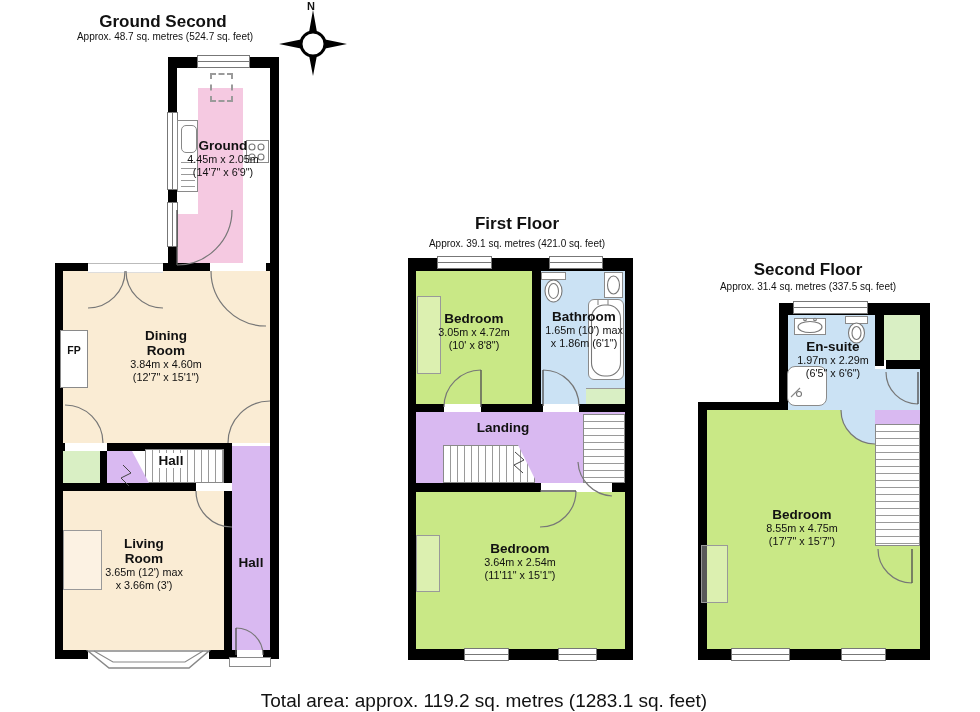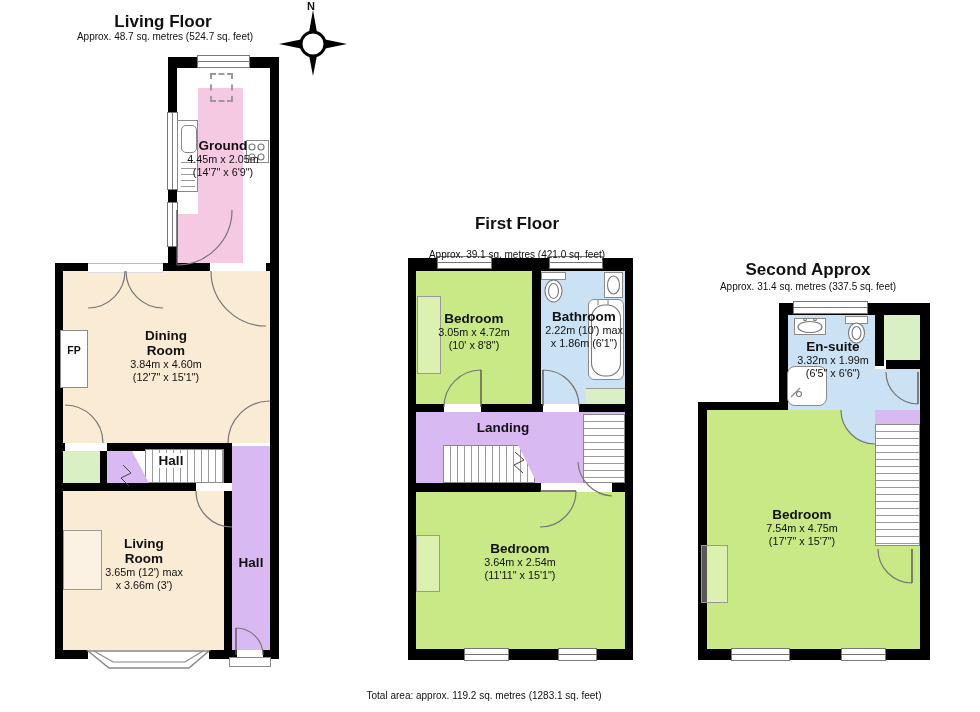--- a/index.html
+++ b/index.html
@@ -23,21 +23,21 @@
   .fixture{position:absolute;background:#fff;border:1px solid #8a8a8a;box-sizing:border-box;}
   .alcove{position:absolute;border:1px solid #999;background:rgba(255,255,255,.35);box-sizing:border-box;}
   .dashed{position:absolute;border:2px dashed #9a9a9a;box-sizing:border-box;}
   .rlabel{position:absolute;transform:translateX(-50%);text-align:center;white-space:nowrap;z-index:30;}
   .rname{font-weight:bold;font-size:13.5px;line-height:15px;}
   .rdim{font-size:10.8px;line-height:13px;}
   .small-label{position:absolute;transform:translateX(-50%);font-weight:bold;font-size:13.5px;z-index:30;}
   .fp-label{position:absolute;transform:translateX(-50%);font-weight:bold;font-size:10.5px;z-index:30;}
   .ftitle{position:absolute;transform:translateX(-50%);font-weight:bold;font-size:17px;white-space:nowrap;z-index:30;}
   .fsub{position:absolute;transform:translateX(-50%);font-size:10px;white-space:nowrap;z-index:30;}
-  .footer{position:absolute;transform:translateX(-50%);font-size:10px;white-space:nowrap;z-index:30;}
+  .footer{position:absolute;transform:translateX(-50%);font-size:19px;white-space:nowrap;z-index:30;}
   .nlabel{position:absolute;transform:translateX(-50%);font-weight:bold;font-size:11px;z-index:30;}
   svg.overlay{position:absolute;left:0;top:0;z-index:20;pointer-events:none;}
   svg .arc{fill:none;stroke:#777;stroke-width:1.2;}
   svg .leaf{stroke:#555;stroke-width:1.4;}
   svg .thin{fill:none;stroke:#888;stroke-width:1.1;}
   svg .f-purple{fill:var(--purple);}
   svg .f-blue{fill:var(--blue);}
   svg .fixline{fill:#fff;stroke:#777;stroke-width:1.1;}
   svg .zig{fill:none;stroke:#444;stroke-width:1;}
   .bowl{position:absolute;border:1px solid #888;border-radius:5px;background:#fff;}
@@ -203,25 +203,25 @@
     <circle class="fixline" cx="805" cy="319.5" r="1.3"></circle>
     <circle class="fixline" cx="815" cy="319.5" r="1.3"></circle>
     <ellipse class="fixline" cx="856.5" cy="333" rx="8" ry="10"></ellipse>
     <ellipse class="fixline" cx="856.5" cy="333" rx="4.5" ry="6.5"></ellipse>
     <circle class="fixline" cx="799" cy="394" r="2.5"></circle>
     <polyline class="thin" points="791,397 800,388"></polyline>
   </svg>
 
   <div class="nlabel" style="left:311px;top:0px">N</div>
 
-  <div class="ftitle" style="left:163px;top:12px">Living Floor</div>
+  <div class="ftitle" style="left:163px;top:12px">Ground Second</div>
   <div class="fsub" style="left:165px;top:31px">Approx. 48.7 sq. metres (524.7 sq. feet)</div>
   <div class="ftitle" style="left:517px;top:214px">First Floor</div>
-  <div class="fsub" style="left:517px;top:249px">Approx. 39.1 sq. metres (421.0 sq. feet)</div>
-  <div class="ftitle" style="left:808px;top:260px">Second Approx</div>
+  <div class="fsub" style="left:517px;top:238px">Approx. 39.1 sq. metres (421.0 sq. feet)</div>
+  <div class="ftitle" style="left:808px;top:260px">Second Floor</div>
   <div class="fsub" style="left:808px;top:281px">Approx. 31.4 sq. metres (337.5 sq. feet)</div>
 
   <div class="rlabel" style="left:223px;top:138px">
     <div class="rname">Ground</div>
     <div class="rdim">4.45m x 2.05m</div>
     <div class="rdim">(14'7" x 6'9")</div>
   </div>
   <div class="rlabel" style="left:166px;top:328px">
     <div class="rname">Dining</div>
     <div class="rname">Room</div>
@@ -238,35 +238,35 @@
   <div class="small-label" style="left:171px;top:453px;background:#fff;padding:0 3px">Hall</div>
   <div class="small-label" style="left:251px;top:555px">Hall</div>
 
   <div class="rlabel" style="left:474px;top:311px">
     <div class="rname">Bedroom</div>
     <div class="rdim">3.05m x 4.72m</div>
     <div class="rdim">(10' x 8'8")</div>
   </div>
   <div class="rlabel" style="left:584px;top:309px">
     <div class="rname">Bathroom</div>
-    <div class="rdim">2.22m (10') max</div>
+    <div class="rdim">1.65m (10') max</div>
     <div class="rdim">x 1.86m (6'1")</div>
   </div>
   <div class="small-label" style="left:503px;top:420px">Landing</div>
   <div class="rlabel" style="left:520px;top:541px">
     <div class="rname">Bedroom</div>
     <div class="rdim">3.64m x 2.54m</div>
     <div class="rdim">(11'11" x 15'1")</div>
   </div>
 
   <div class="rlabel" style="left:833px;top:339px">
     <div class="rname">En-suite</div>
-    <div class="rdim">3.32m x 1.99m</div>
+    <div class="rdim">1.97m x 2.29m</div>
     <div class="rdim">(6'5" x 6'6")</div>
   </div>
   <div class="rlabel" style="left:802px;top:507px">
     <div class="rname">Bedroom</div>
-    <div class="rdim">7.54m x 4.75m</div>
+    <div class="rdim">8.55m x 4.75m</div>
     <div class="rdim">(17'7" x 15'7")</div>
   </div>
 
   <div class="footer" style="left:484px;top:690px">Total area: approx. 119.2 sq. metres (1283.1 sq. feet)</div>
 </div>
 
 </body></html>

